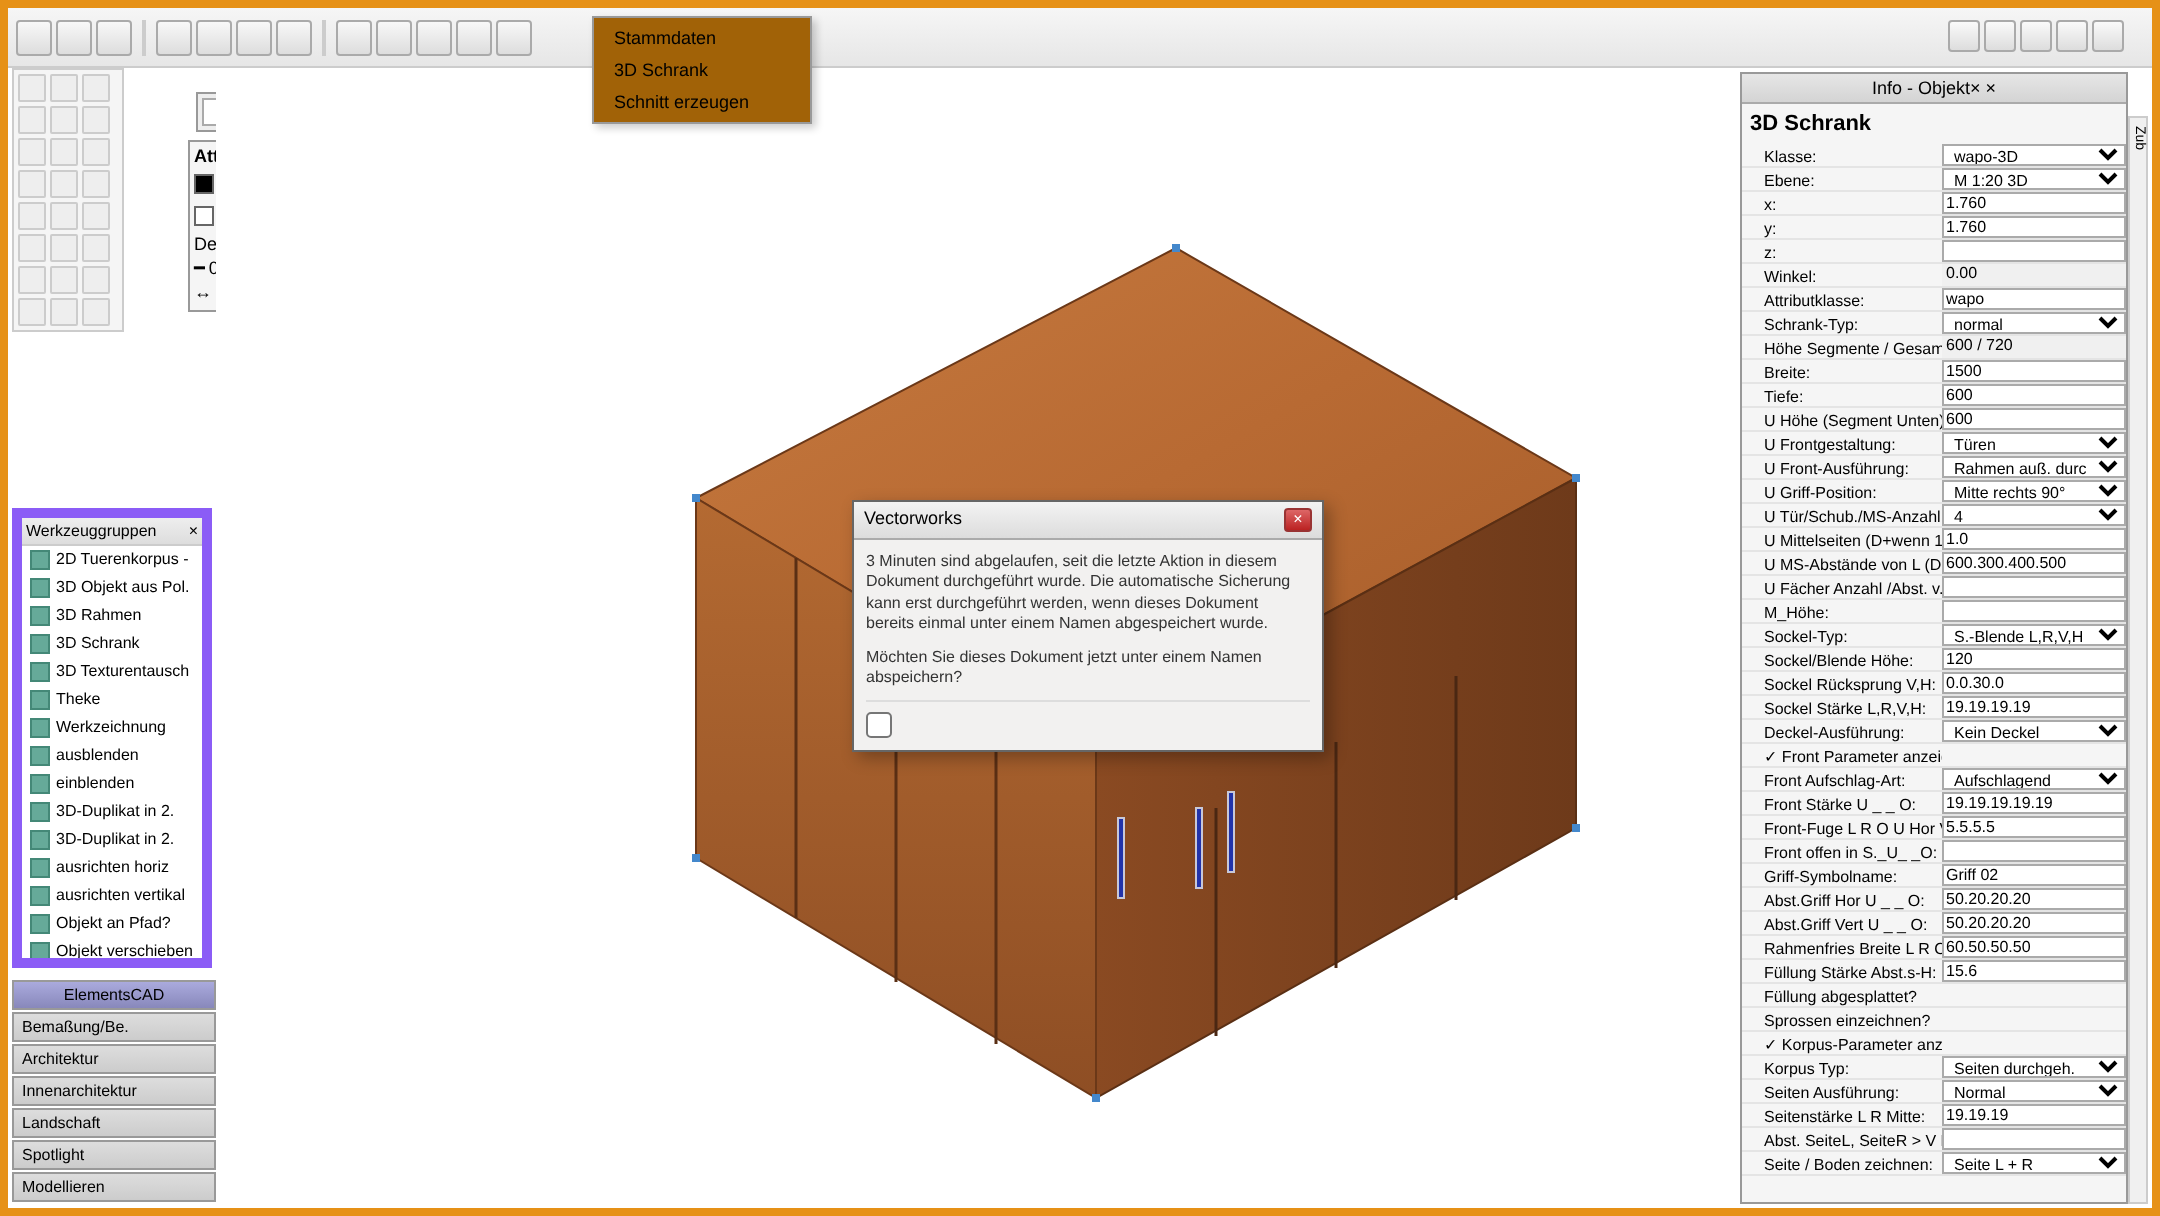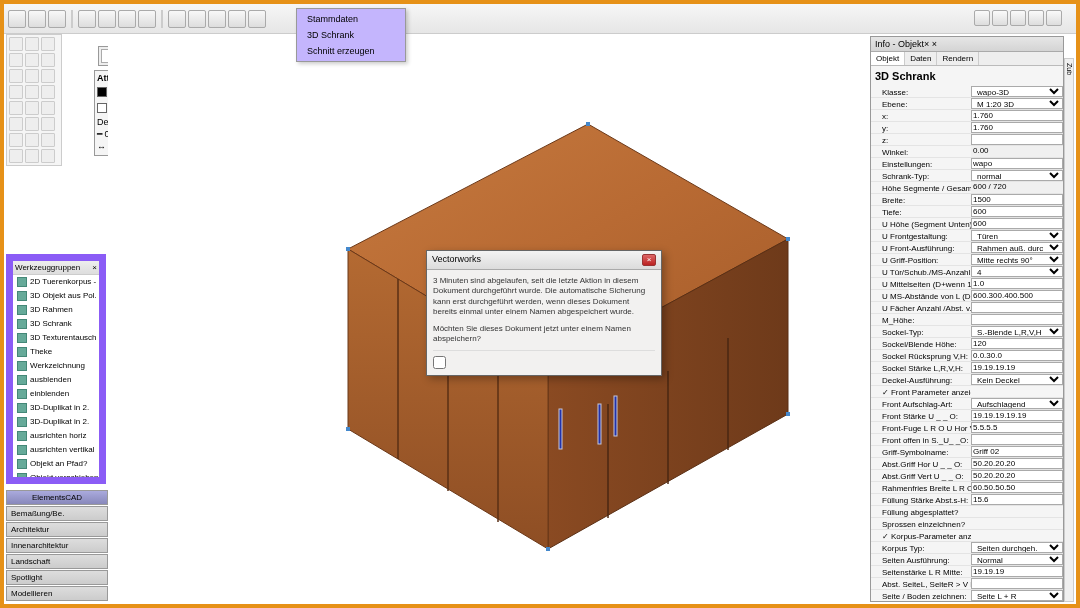--- a/index.html
+++ b/index.html
@@ -69,39 +69,39 @@
     .attribute-panel .title { font-size: 9px; font-weight: bold; display:flex;justify-content:space-between;}
     .attribute-panel .row { display:flex; align-items:center; gap:2px; margin:2px 0; }
     .attribute-panel .swatch{width:10px;height:10px;background:#000;border:1px solid #666;}
     .attribute-panel .swatch.white{background:#fff;}
     .attribute-panel select{width:40px;font-size:8px;height:14px;}
     .tree-panel {
       position: absolute;
       left: 2px; top: 250px;
       width: 100px;
       background: #fff;
-      border: 7px solid #8b5cf6;
+      border: 5px solid #8b5cf6;
       height: 230px;
       overflow: hidden;
     }
     .tree-panel .title{background:linear-gradient(#eee,#ddd);padding:2px;font-size:8px;border-bottom:1px solid #ccc;display:flex;justify-content:space-between;}
     .tree-panel .node{padding:2px 4px;font-size:8px;white-space:nowrap;overflow:hidden;cursor:pointer;}
     .tree-panel .icon{display:inline-block;width:10px;height:10px;background:#6a9;border:1px solid #487;margin-right:3px;vertical-align:middle;}
     .bottom-tabs {
       position: absolute;
       left: 2px; bottom: 2px;
       width: 102px;
     }
     .bottom-tabs .tab{padding:2px 4px;font-size:8px;background:linear-gradient(#ddd,#ccc);border:1px solid #999;margin-bottom:1px;cursor:pointer;}
     .bottom-tabs .tab.active{background:linear-gradient(#aad,#88b);text-align:center;}
     .dropdown-menu {
       position: absolute;
       left: 292px; top: 4px;
       width: 110px;
-      background: #c4b5fd;
+      background: #a16207;
       border: 1px solid #999;
       box-shadow: 2px 2px 4px rgba(0,0,0,0.2);
       padding: 2px 0;
     }
     .dropdown-menu .item{padding:3px 10px;font-size:9px;cursor:pointer;}
     .canvas {
       position: absolute;
       left: 104px; top: 30px; right: 208px; bottom: 2px;
       background: #fff;
       overflow:hidden;
@@ -131,21 +131,21 @@
     .dialog-check{display:flex;align-items:center;gap:3px;font-size:8px;margin-top:4px;border-top:1px solid #ddd;padding-top:5px;}
     .right-panel {
       position: absolute;
       right: 12px; top: 32px;
       width: 194px;
       background: #f5f5f5;
       border: 1px solid #999;
       bottom: 2px;
       overflow:hidden;
     }
-    .right-panel .title{background:linear-gradient(#e6e6e6,#d4d4d4);padding:2px 4px;font-size:9px;display:flex;justify-content:flex-start;border-bottom:1px solid #aaa;}
+    .right-panel .title{background:linear-gradient(#e6e6e6,#d4d4d4);padding:2px 4px;font-size:9px;display:flex;justify-content:center;border-bottom:1px solid #aaa;}
     .right-panel .tabs{display:flex;background:#eee;border-bottom:1px solid #bbb;}
     .right-panel .tabs .t{padding:2px 5px;font-size:8px;border-right:1px solid #ccc;cursor:pointer;}
     .right-panel .tabs .t.active{background:#fff;}
     .right-panel .obj-name{font-size:11px;font-weight:bold;padding:4px 4px;}
     .right-panel .prop-row{display:flex;align-items:flex-end;font-size:8px;border-bottom:1px solid #e4e4e4;height:12px;}
     .right-panel .prop-row .k{width:92px;padding:0 3px;white-space:nowrap;overflow:hidden;}
     .right-panel .prop-row .v{flex:1;}
     .right-panel .prop-row .v input, .right-panel .prop-row .v select{width:100%;font-size:8px;height:11px;border:1px solid #aaa;padding:0 1px;background:#fff;}
     .right-panel .prop-row .v .ro{background:#f0f0f0;padding:0 2px;height:11px;display:block;}
     .right-panel .mini-expand{width:8px;text-align:center;color:#666;}
@@ -348,25 +348,20 @@
       <input type="checkbox" style="">
     </div>
   </div>
 </div>
 
 <div class="right-panel">
   <div class="title">
     <span>Info - Objekt</span>
     <span>× ×</span>
   </div>
-  <div class="tabs" id="info-tabs">
-      <div class="t active">Objekt</div>
-      <div class="t">Daten</div>
-      <div class="t">Rendern</div>
-    </div>
   <div class="obj-name">3D Schrank</div>
   <div id="prop-rows">
       <div class="prop-row">
         <div class="mini-expand"></div>
         <div class="k">Klasse:</div>
         <div class="v"><select><option>wapo-3D</option></select></div>
       </div>
       <div class="prop-row">
         <div class="mini-expand"></div>
         <div class="k">Ebene:</div>
@@ -389,21 +384,21 @@
       </div>
       <div class="prop-row">
         <div class="mini-expand"></div>
         <div class="k">Winkel:</div>
         <div class="v">
           <span class="ro">0.00</span>
         </div>
       </div>
       <div class="prop-row">
         <div class="mini-expand"></div>
-        <div class="k">Einstellungen:</div>
+        <div class="k">Attributklasse:</div>
         <div class="v"><input value="wapo" style=""></div>
       </div>
       <div class="prop-row">
         <div class="mini-expand"></div>
         <div class="k">Schrank-Typ:</div>
         <div class="v"><select><option>normal</option></select></div>
       </div>
       <div class="prop-row">
         <div class="mini-expand"></div>
         <div class="k">Höhe Segmente / Gesamt:</div>

